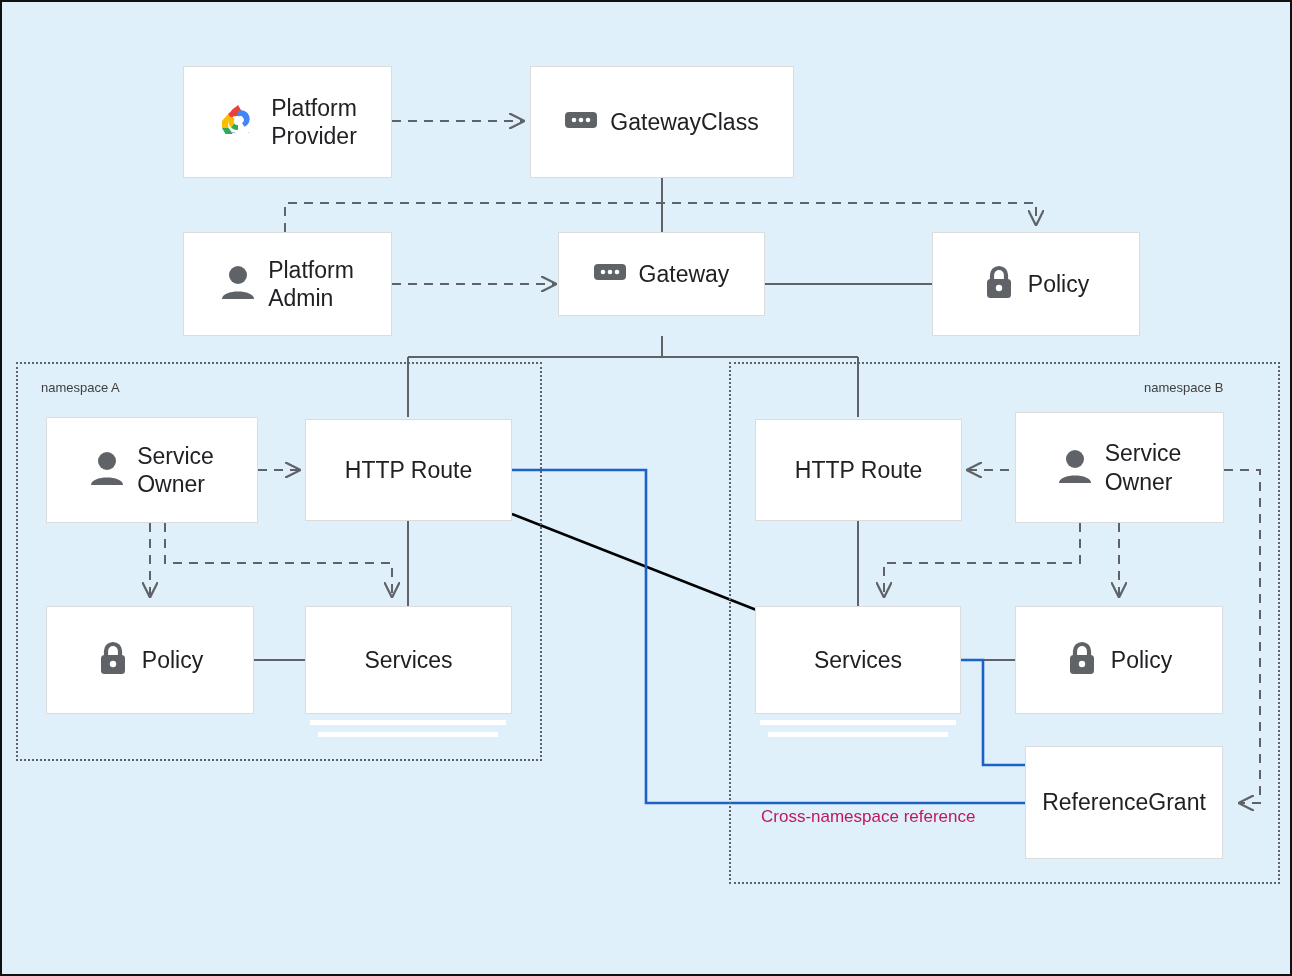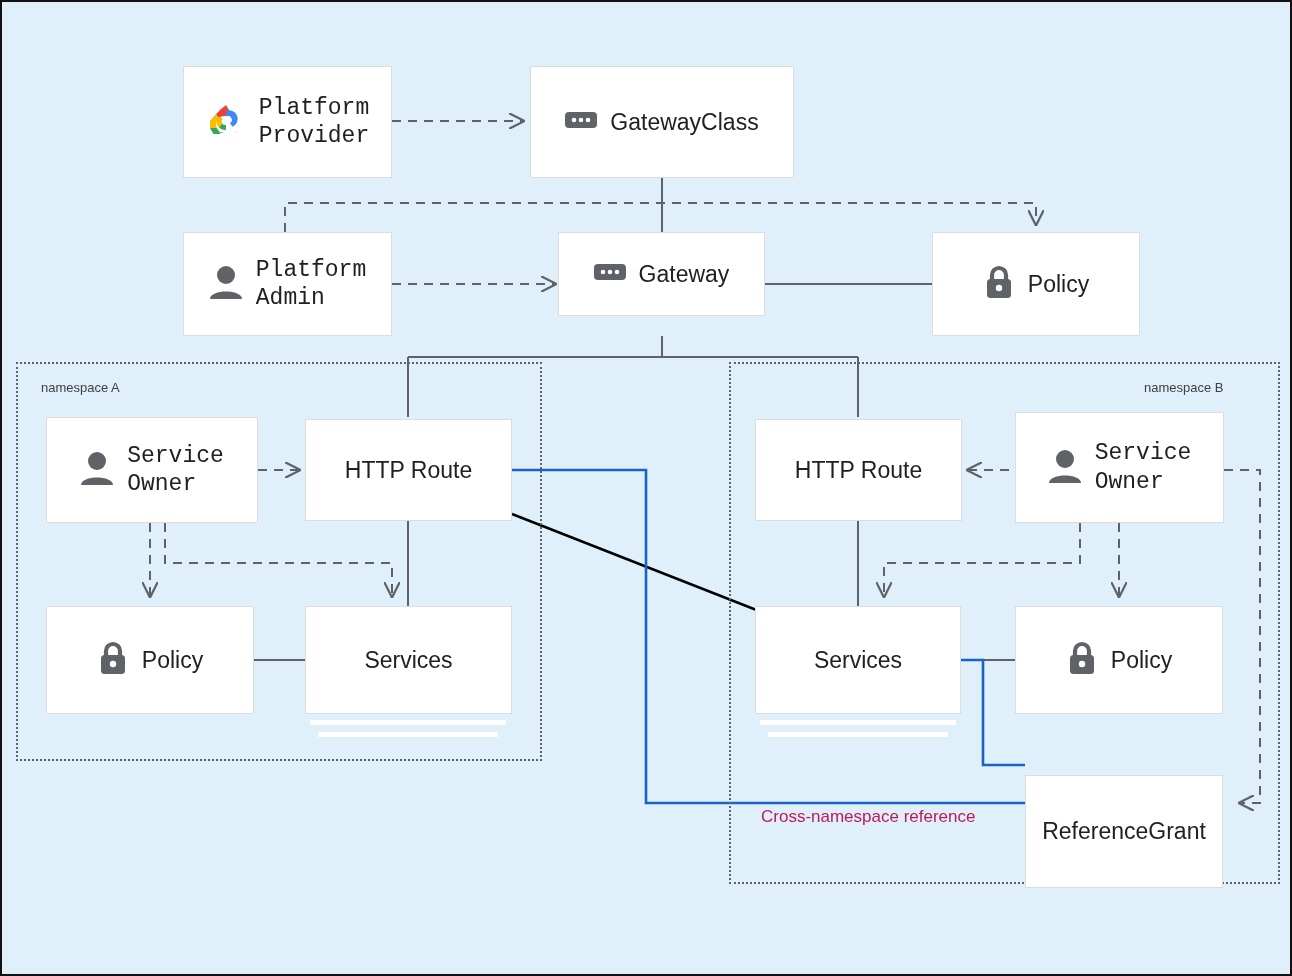--- a/index.html
+++ b/index.html
@@ -4,21 +4,21 @@
 <style>
   html,body{margin:0;padding:0;background:#fff;}
   body{font-family:"Liberation Sans",sans-serif;}
   #stage{position:relative;width:1292px;height:976px;background:#dff0fb;
          border:2px solid #111;box-sizing:border-box;overflow:hidden;}
   svg.layer{position:absolute;left:0;top:0;width:1292px;height:976px;pointer-events:none;}
   .node{position:absolute;background:#fff;border:1px solid #dcdcdc;
         box-sizing:border-box;display:flex;align-items:center;justify-content:center;
         gap:13px;z-index:5;}
   .node .label{font-size:23px;color:#202124;line-height:1.22;white-space:pre-line;}
-  .node.left .label{text-align:left;font-family:Liberation Mono, monospace;}
+  .node.left .label{text-align:left;}
   .ns{position:absolute;border:2px dotted #5f6368;box-sizing:border-box;z-index:1;}
   .ns-label{position:absolute;font-size:13px;color:#404040;z-index:2;}
   .stackbar{position:absolute;background:#fff;height:5px;z-index:4;}
   .xref-label{position:absolute;font-size:17px;color:#be185d;z-index:6;}
   .ico{flex:0 0 auto;display:block;}
 </style>
 </head>
 <body>
 
 <div id="stage">
@@ -204,19 +204,19 @@
     <span class="ico">
       <svg width="32" height="36" viewBox="0 0 32 36">
         <path d="M9 17 V11 a7 7 0 0 1 14 0 V17" fill="none" stroke="#5f6368" stroke-width="4.2"></path>
         <rect x="4" y="15" width="24" height="19" rx="3.5" fill="#5f6368"></rect>
         <circle cx="16" cy="24" r="3.2" fill="#fff"></circle>
       </svg>
     </span>
     <span class="label">Policy</span>
   </div>
 
-  <div class="node" style="left:1023px;top:744px;width:198px;height:113px;margin-top:29px;">
+  <div class="node" style="left:1023px;top:744px;width:198px;height:113px;">
     <span class="label">ReferenceGrant</span>
   </div>
 
   <div class="xref-label" style="left:759px;top:805px;">Cross-namespace reference</div>
 
 </div>
 
 </body></html>

